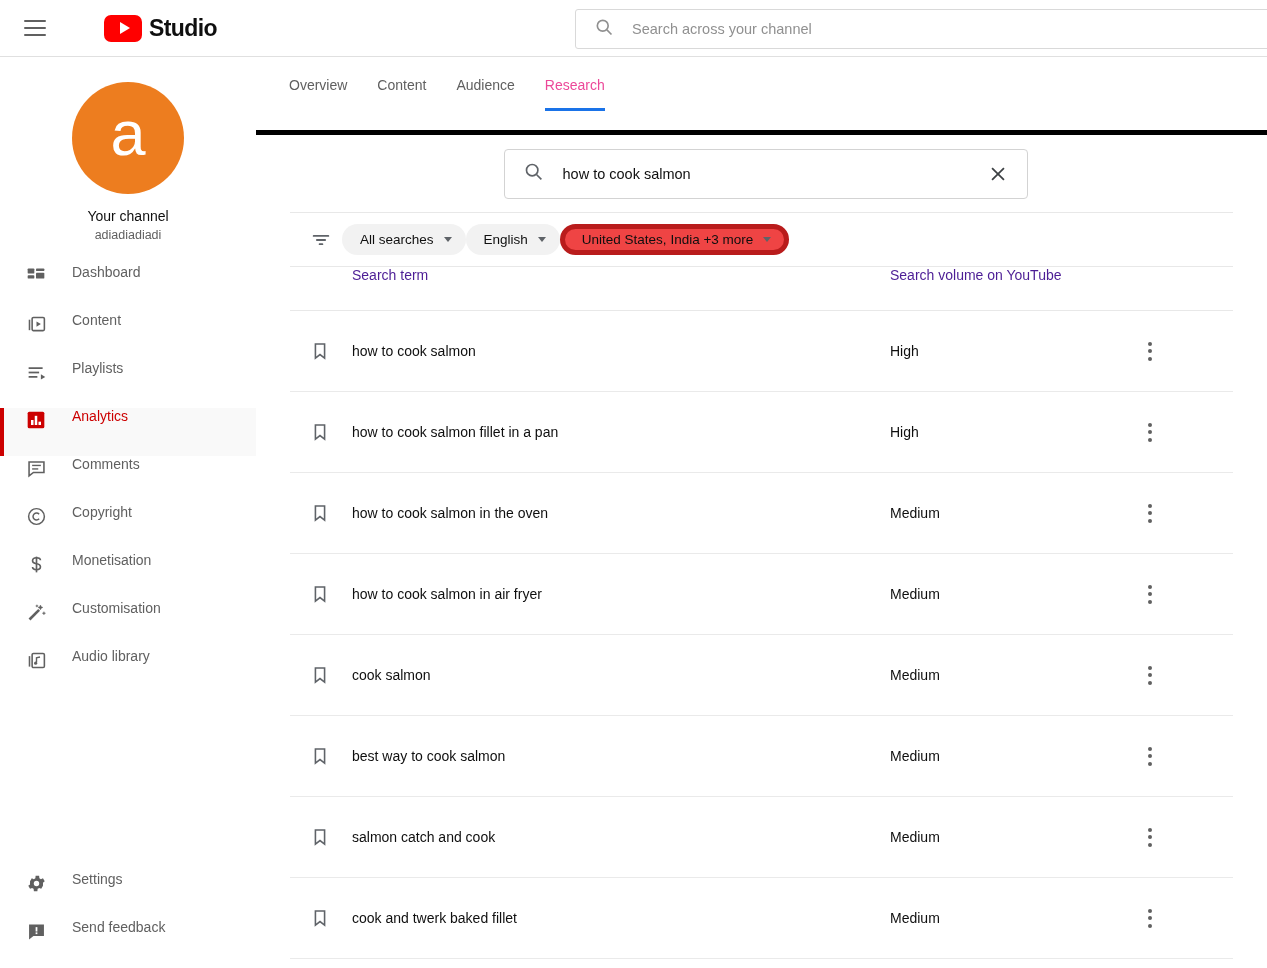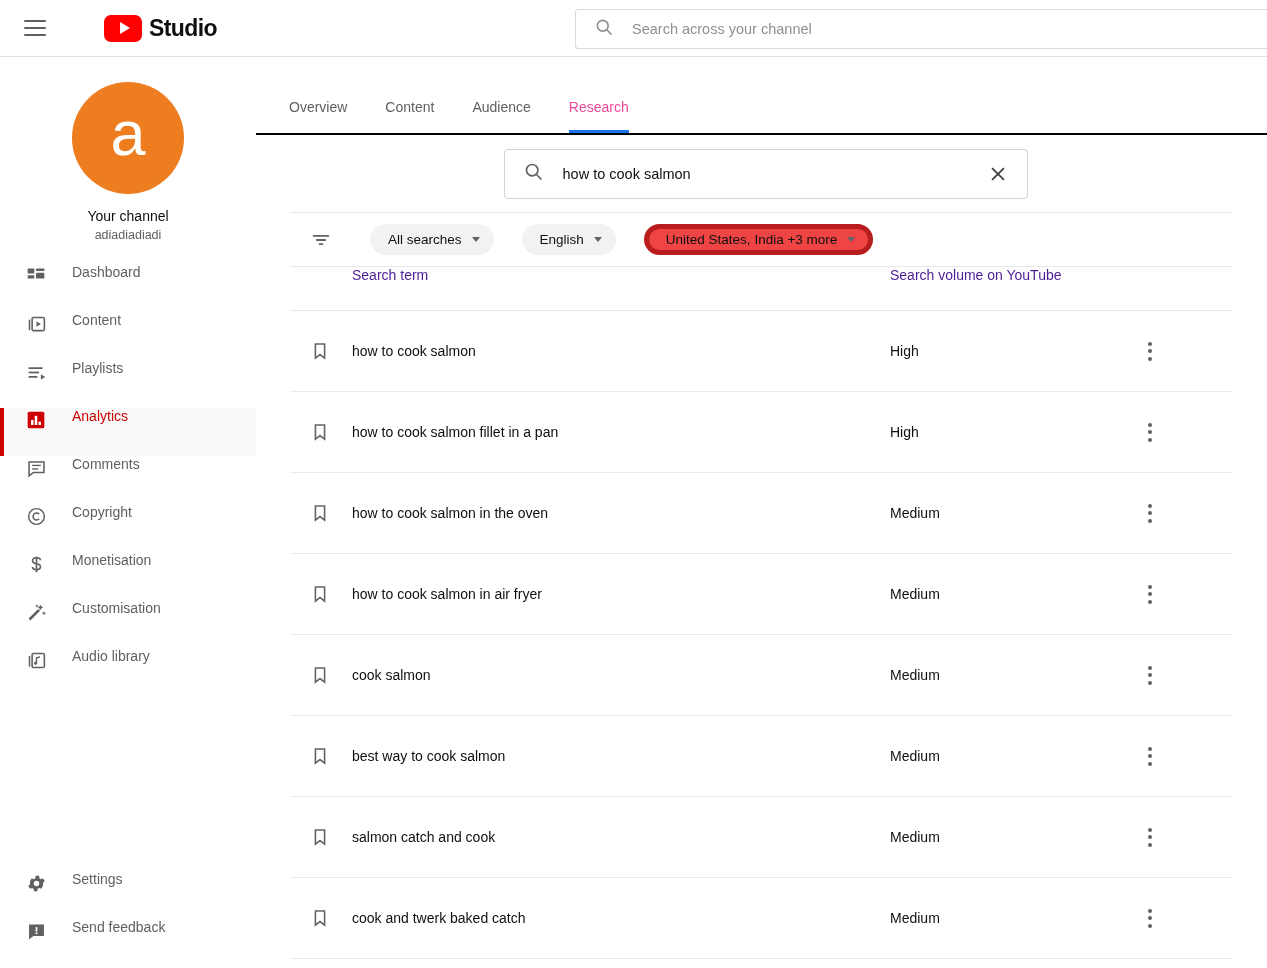--- a/index.html
+++ b/index.html
@@ -147,24 +147,23 @@
     position: absolute;
     top: 57px; left: 256px;
     width: 1011px;
     height: 911px;
     background: #fff;
     overflow: hidden;
   }
   .tabs-row {
     height: 78px;
     position: relative;
-    border-bottom: 2px solid #000000;
-    display: flex; align-items: flex-end;
+    border-bottom: 5px solid #000000;
+    display: flex; align-items: center;
     padding-left: 18px;
-    gap: 8px;
   }
   .tab {
     position: relative;
     padding: 0 15px 18px 15px;
     font-size: 14px;
     color: #606060;
     cursor: pointer;
     white-space: nowrap;
   }
   .tab.active { color: #ec4899; font-weight: 500; }
@@ -201,21 +200,21 @@
     flex: none;
   }
 
   .filter-bar {
     margin: 0 34px 0 34px;
     height: 55px;
     border-top: 1px solid #e8e8e8;
     border-bottom: 1px solid #e8e8e8;
     display: flex; align-items: center;
     padding-left: 20px;
-    gap: 28px;
+    gap: 0;
   }
   .filter-ico { width: 22px; height: 22px; cursor: pointer; flex: none; margin-right: 10px; }
   .chip {
     height: 31px;
     border-radius: 16px;
     background: #f2f2f2;
     display: flex; align-items: center;
     padding: 0 13px 0 17px;
     font-size: 13.5px;
     color: #0f0f0f;
@@ -638,21 +637,21 @@
       </div>
     </div>
 
     <div class="trow">
       <div class="cell-term">
         <span class="bookmark-btn">
           <svg width="20" height="20" viewBox="0 0 24 24" fill="none" stroke="#5f6368" stroke-width="1.9">
               <path d="M6.5 3.5h11v17l-5.5-4.2-5.5 4.2z"></path>
             </svg>
         </span>
-        <span class="term-text">cook and twerk baked catch</span>
+        <span class="term-text">cook and twerk baked fillet</span>
       </div>
       <div class="cell-vol">Medium</div>
       <div class="cell-menu">
         <span class="dots">
             <i></i>
             <i></i>
             <i></i>
           </span>
       </div>
     </div>

